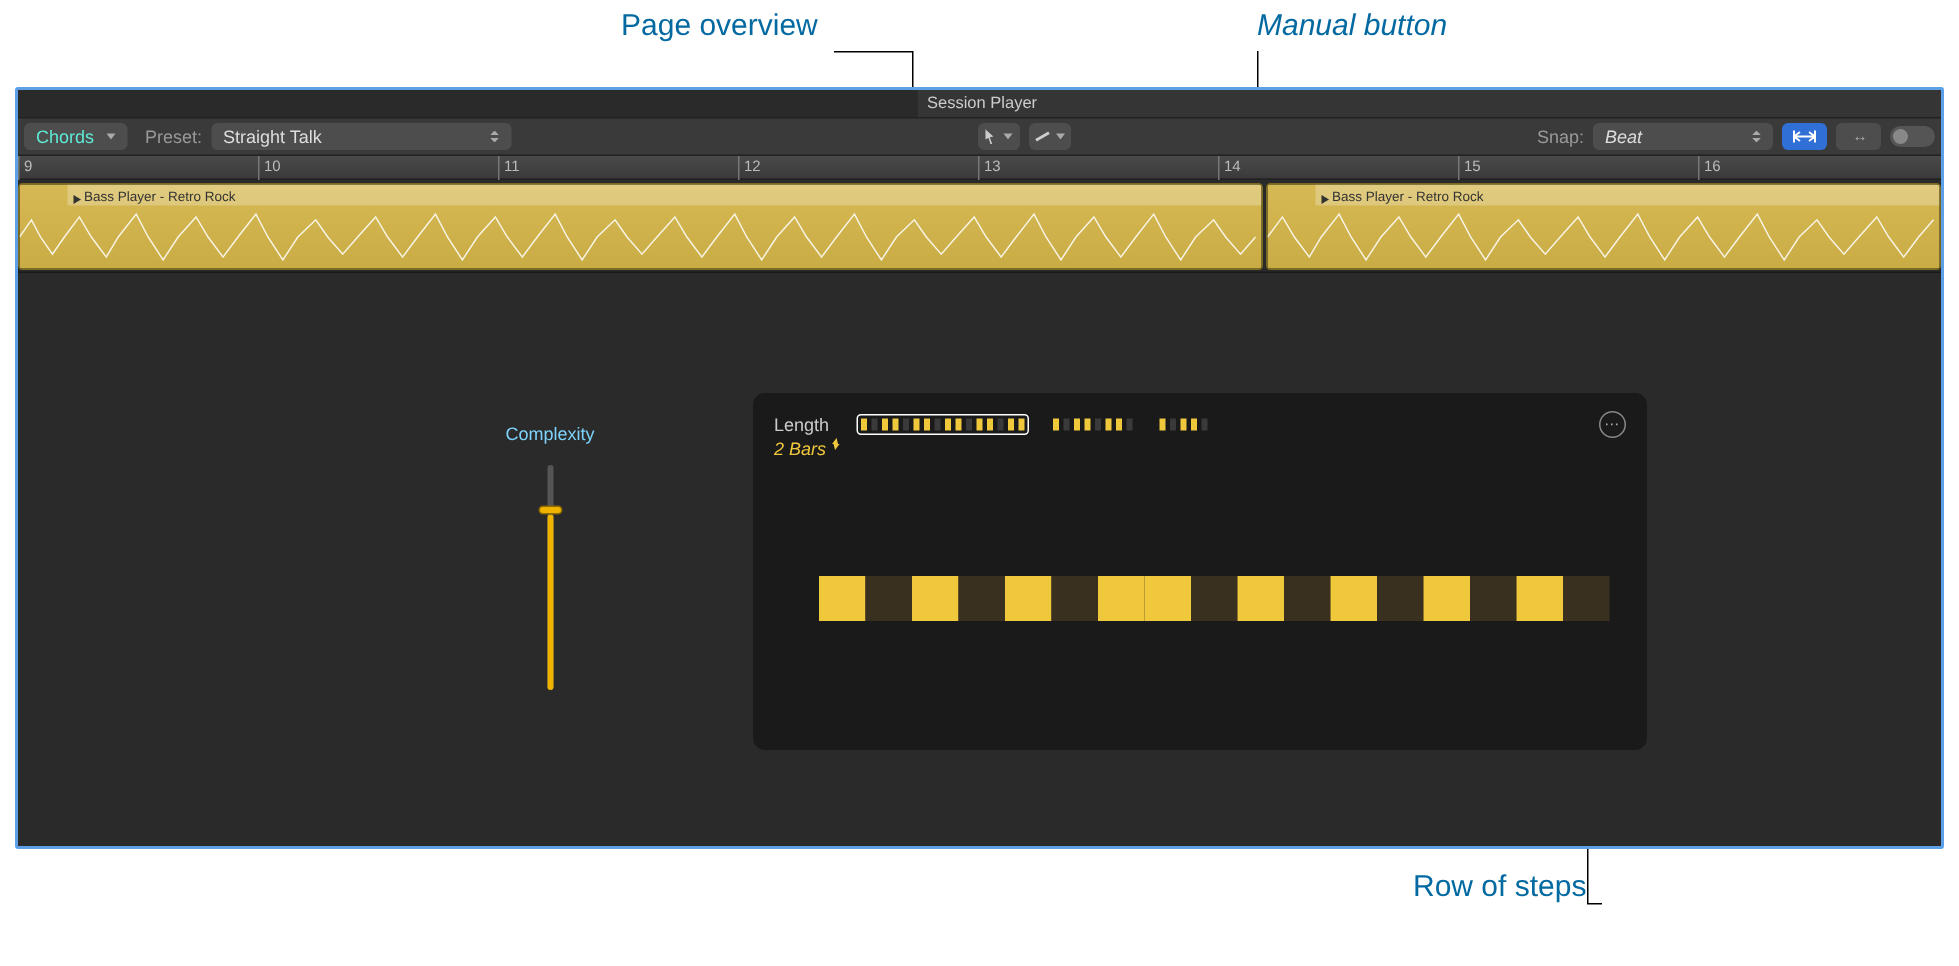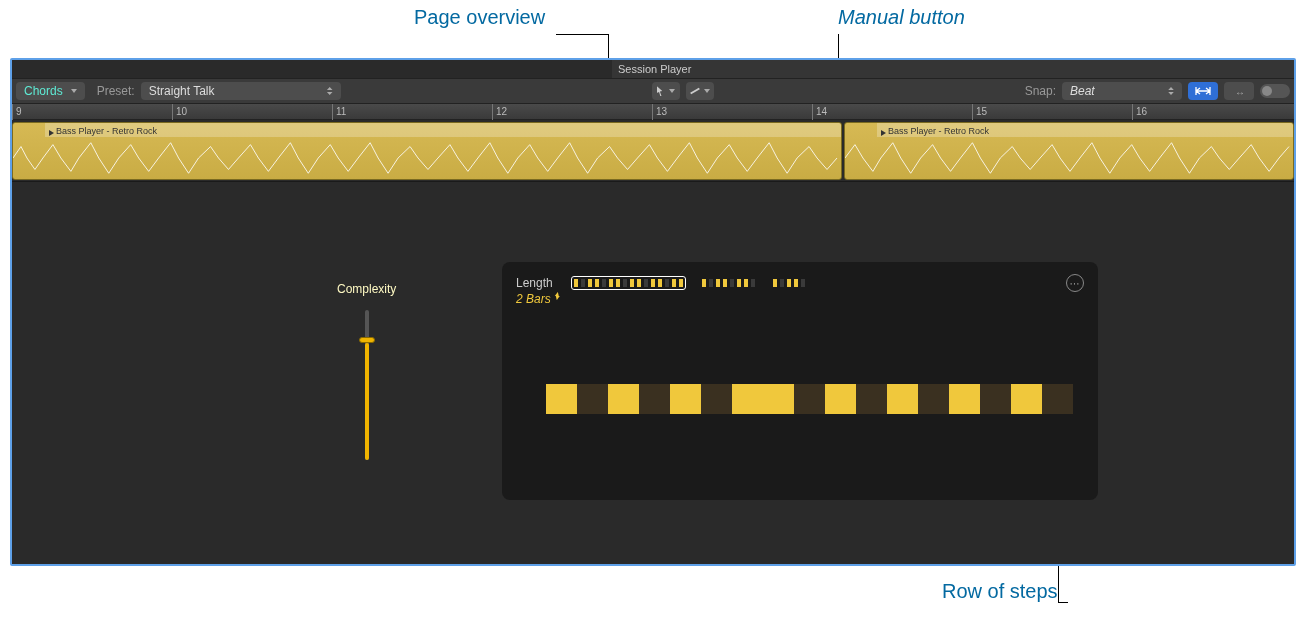--- a/index.html
+++ b/index.html
@@ -156,21 +156,21 @@
   }
   .avatar svg { position:absolute; left:8px; top:6px; }
   .regen-btn {
     display:block; margin:0 auto;
     background:#4d4d4d; color:#ddd; border:none;
     padding:4px 10px; border-radius:4px; font-size:12px;
   }
   .sliders {
     position:absolute; left:325px; top:100px; display:flex; gap:30px;
   }
-  .slider-col { text-align:center; color:#fef9c3; font-size:12px;}
+  .slider-col { text-align:center; color:#7dd3fc; font-size:12px;}
   .vslider {
     width:4px; height:150px; background:#555; border-radius:2px; margin:14px auto 0; position:relative;
   }
   .vslider .fill { position:absolute; bottom:0; left:0; right:0; background:#f0b400; border-radius:2px;}
   .vslider .thumb { position:absolute; left:-6px; width:16px; height:6px; background:#f0b400; border-radius:3px; border:1px solid #8a6a00;}
 
   .manual-panel {
     position:absolute;
     left:490px; top:80px;
     width:596px; height:238px;

